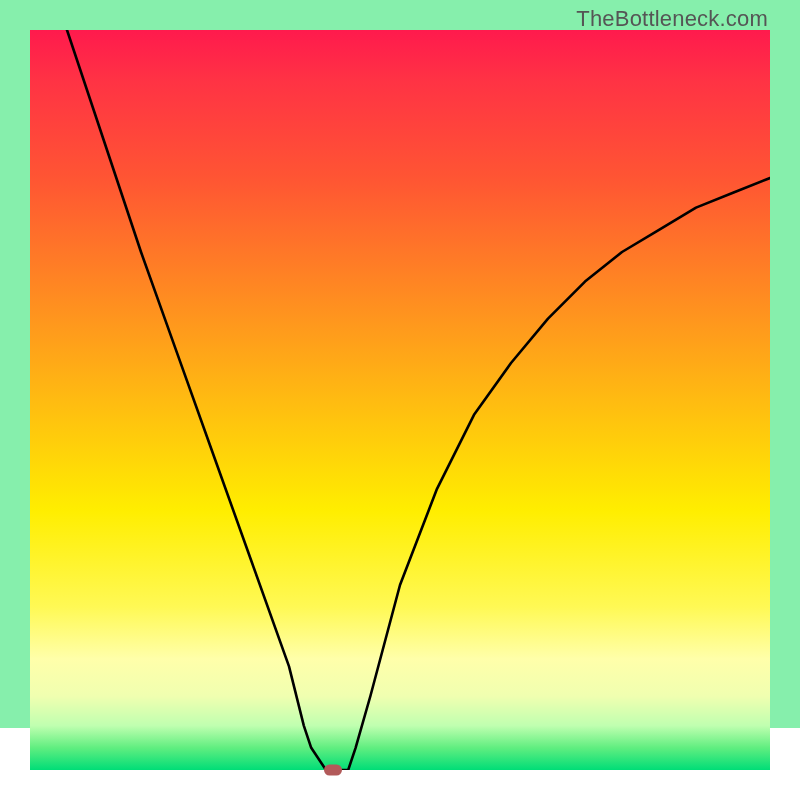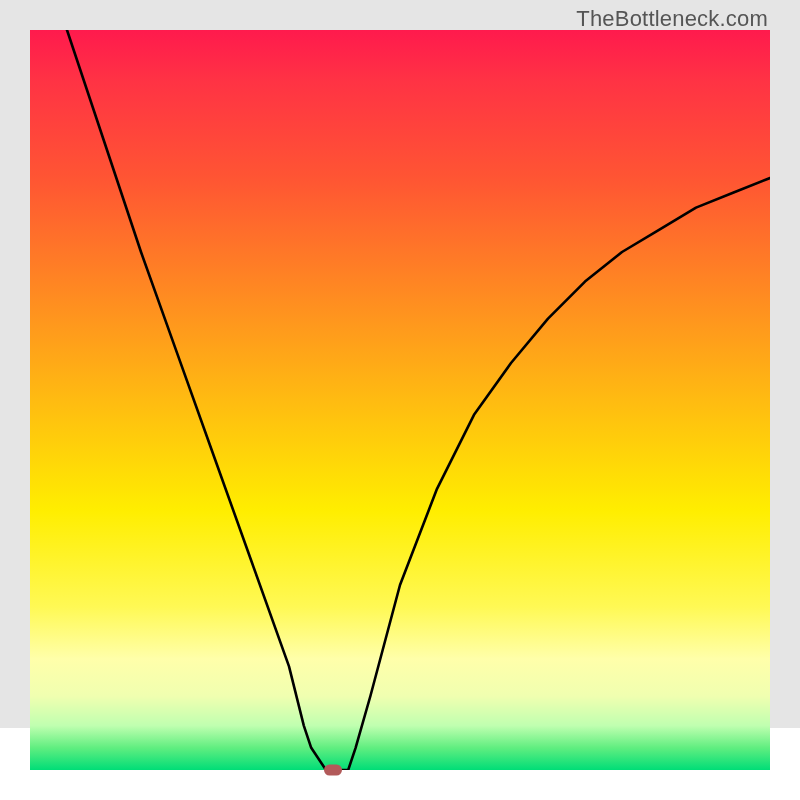--- a/index.html
+++ b/index.html
@@ -7,21 +7,21 @@
     padding: 0;
     width: 800px;
     height: 800px;
     overflow: hidden;
     font-family: Arial, Helvetica, sans-serif;
   }
   .chart-container {
     position: relative;
     width: 800px;
     height: 728px;
-    background: #e5e5e5;
+    background: #86efac;
   }
   .gradient-area {
     position: absolute;
     left: 30px;
     top: 30px;
     width: 740px;
     height: 740px;
     background: linear-gradient(to bottom,
       #ff1a4d 0%,
       #ff3344 7%,

